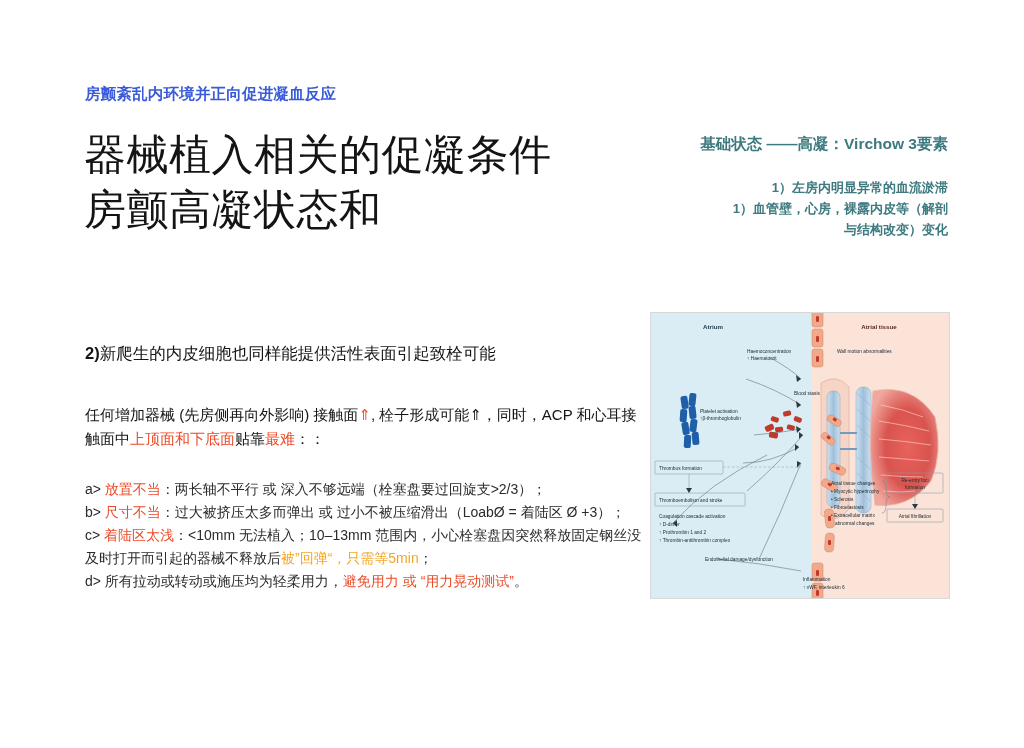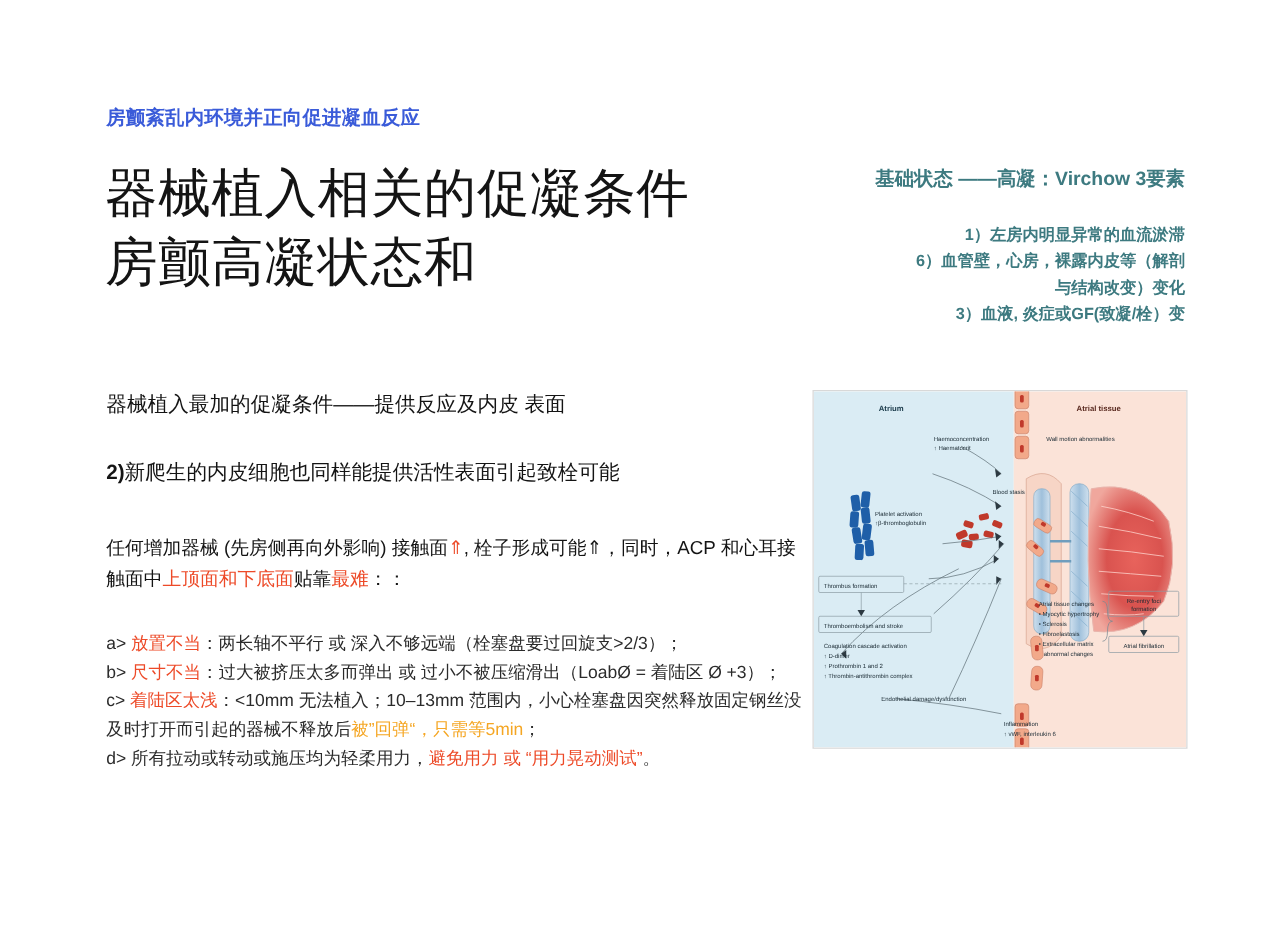--- a/index.html
+++ b/index.html
@@ -137,29 +137,27 @@
 
   <div class="title-block">
     <div class="title-line">器械植入相关的促凝条件</div>
     <div class="title-line">房颤高凝状态和</div>
   </div>
 
   <div class="teal-panel">
     <div class="teal-head">基础状态 ——高凝：Virchow 3要素</div>
     <div class="teal-list">
       <div class="teal-line">1）左房内明显异常的血流淤滞</div>
-      <div class="teal-line">6）血管壁，心房，裸露内皮等（解剖</div>
+      <div class="teal-line">1）血管壁，心房，裸露内皮等（解剖</div>
       <div class="teal-line">与结构改变）变化</div>
-      <div class="teal-line">3）血液, 炎症或GF(致凝/栓）变</div>
     </div>
   </div>
 
   <div class="body-copy">
 
-    <div class="lead">器械植入最加的促凝条件——提供反应及内皮 表面</div>
 
     <div class="numbered">
       <div class="num-line">
         <b>2)</b><span>新爬生的内皮细胞也同样能提供活性表面引起致栓可能</span>
       </div>
     </div>
 
     <div class="para">
       <span>任何增加器械 (先房侧再向外影响) 接触面</span><span class="red">⇑</span><span>, 栓子形成可能</span><span>⇑</span><span>，同时，ACP 和心耳接触面中</span><span class="red">上顶面和下底面</span><span>贴靠</span><span class="red">最难</span><span>：：</span>
     </div>

